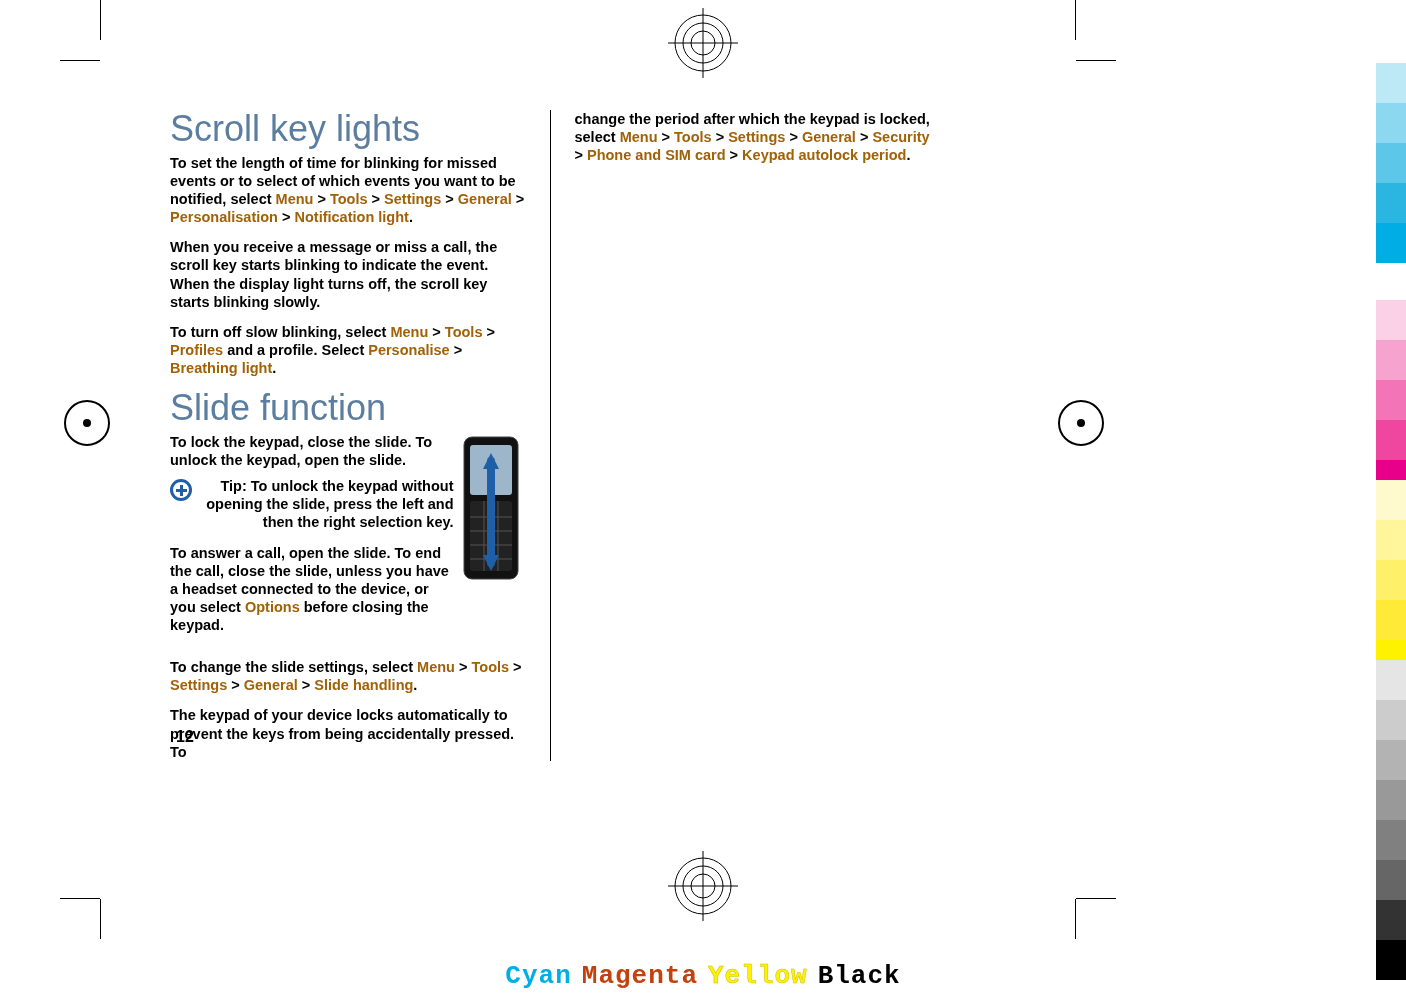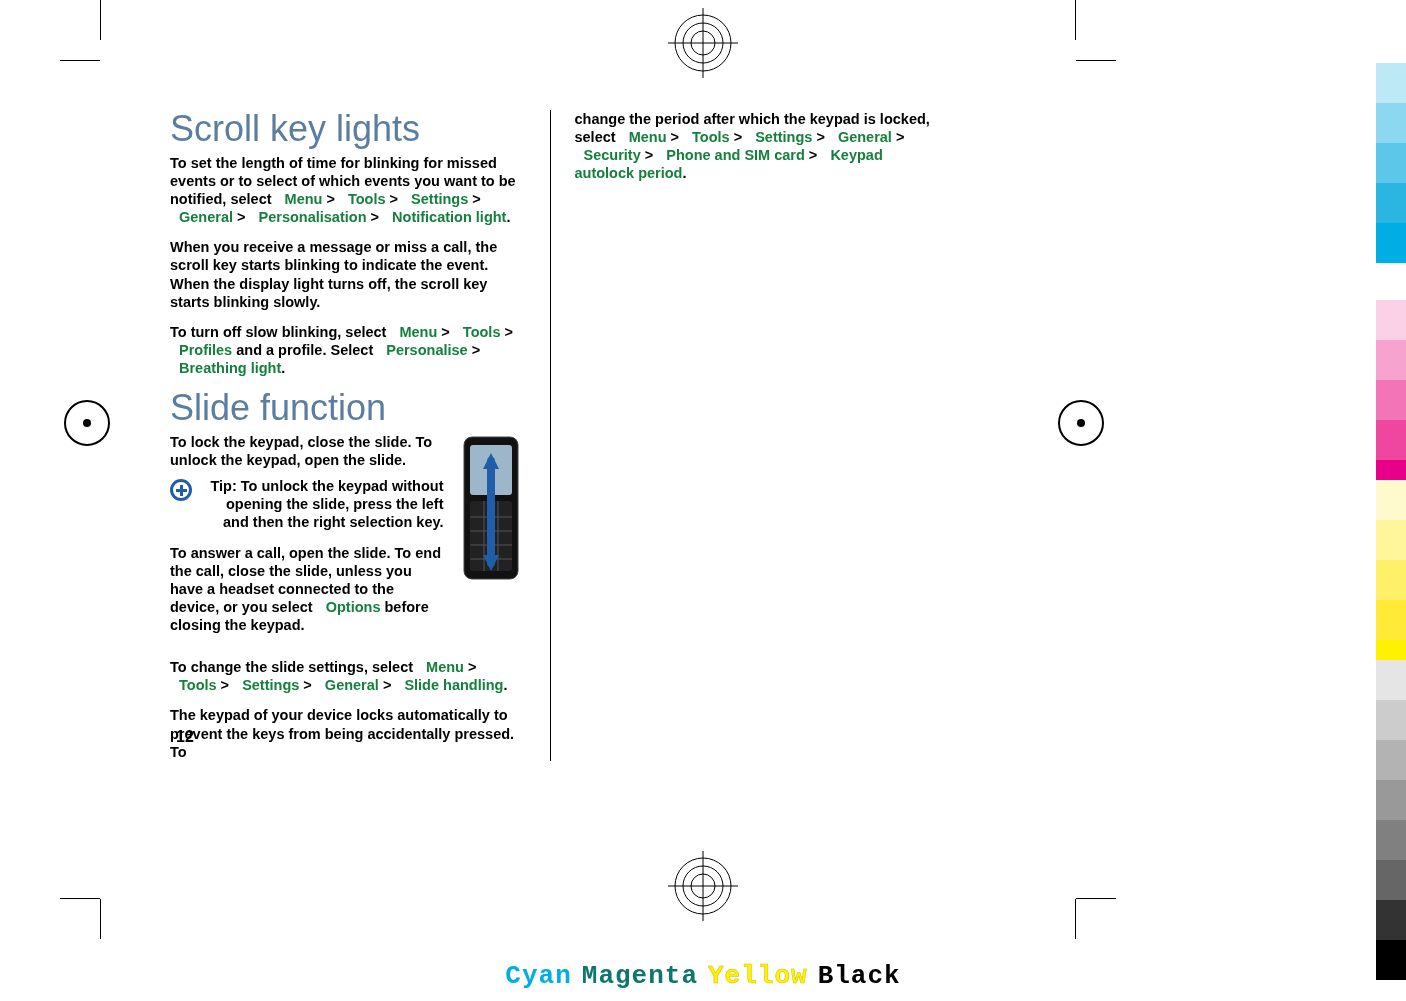--- a/index.html
+++ b/index.html
@@ -27,49 +27,49 @@
   .side-circle.top { top: 400px; }
   .side-circle.right { left: auto; right: 302px; top: 400px; }
 
   
   .content { position: absolute; top: 110px; left: 170px; width: 760px; display: flex; gap: 24px; }
   .col { width: 368px; }
   .divider { width: 1px; background: #000; align-self: stretch; }
 
   h2.section-heading { font-size: 36px; font-weight: normal; color: #5b7ea0; margin-bottom: 6px; line-height: 1.05; }
   p.body { font-size: 14.5px; font-weight: bold; line-height: 1.25; margin-bottom: 12px; }
-  span.link { color: #15803d; font-weight: bold; margin-left: 9px; }
+  span.link { color: #a16207; font-weight: bold; }
   span.gt { color: #000; }
 
   .tip-row { display: flex; gap: 8px; margin-bottom: 12px; align-items:flex-start;text-align:right; }
   .tip-icon { flex: 0 0 22px; height: 22px; border-radius: 50%; border: 3px solid #1f5fa8; position: relative; margin-top:2px; }
   .tip-icon::before, .tip-icon::after { content:""; position:absolute; background:#1f5fa8; }
   .tip-icon::before { left:7px; top:3px; width:3px; height:11px; }
   .tip-icon::after  { left:3px; top:7px; width:11px; height:3px; }
   .tip-text { font-size: 14.5px; font-weight:bold; line-height:1.25; }
   .tip-label { color:#000; }
 
-  .slide-flex { display:flex; gap:12px; margin-bottom:12px; }
+  .slide-flex { display:flex; gap:2px; margin-bottom:12px; }
   .slide-text { flex:1; }
   .phone-illus { flex:0 0 70px; }
 
   .page-number { position:absolute; left: 128px; top: 728px; font-weight:bold; font-size:16px;margin-left:48px; }
 
   
   .swatch-stack { position:absolute; right:0; display:flex; flex-direction:column; }
   .swatch-stack.top { top:63px; }
   .swatch-stack.mid { top:300px; }
   .swatch-stack.ylw { top:480px; }
   .swatch-stack.gry { top:660px; }
   .sw { width:30px; height:40px; }
 
   
   .cmyk { position:absolute; bottom: 10px; left:50%; transform:translateX(-50%); display:flex; gap:10px; font-family: "Courier New", monospace; font-weight:bold; font-size:26px; }
   .cmyk .c { color:#00aee6; }
-  .cmyk .m { color:#0f766e; }
+  .cmyk .m { color:#c2410c; }
   .cmyk .y { color:#fff200; -webkit-text-stroke: 0.5px #d0c000; }
   .cmyk .k { color:#000; }
   .cmyk span { letter-spacing:1px; }
 </style>
 </head>
 <body>
 
 <div class="page">
 
   <div class="reg-mark reg-top">

